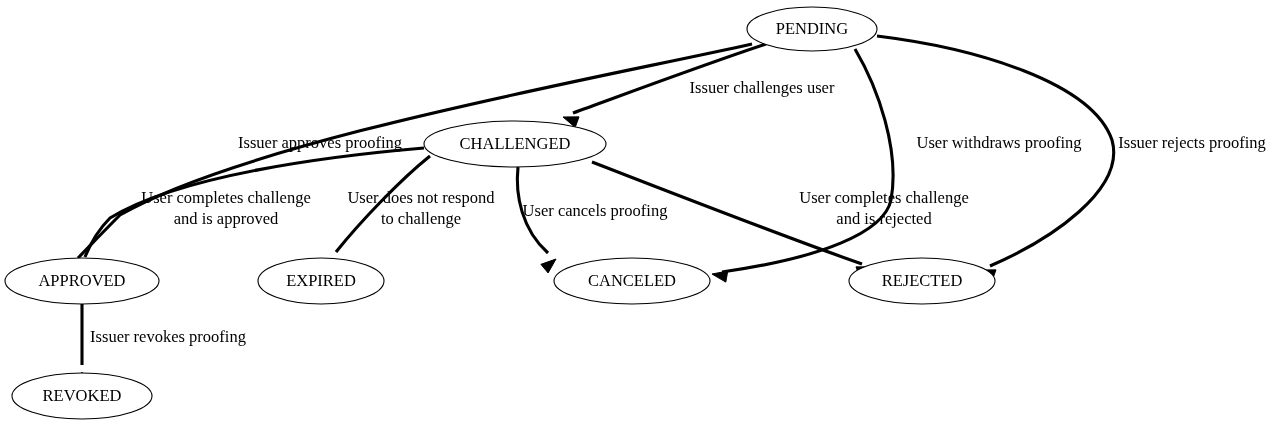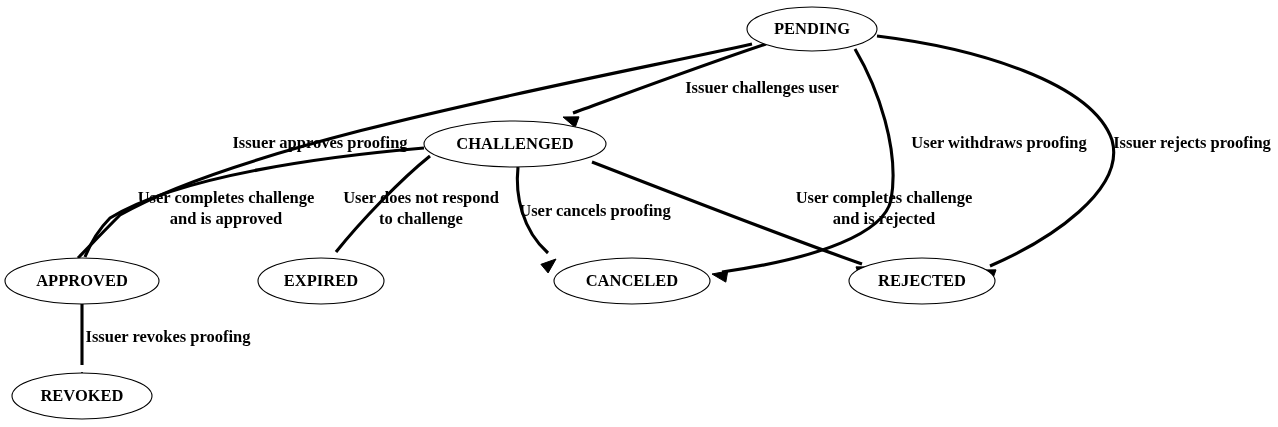--- a/index.html
+++ b/index.html
@@ -10,21 +10,20 @@
   }
   body {
     font-family: "Liberation Serif", "DejaVu Serif", serif;
   }
   #diagram-root {
     position: relative;
     width: 1278px;
     height: 427px;
     background: #ffffff;
     overflow: hidden;
-    font-weight: bold;
   }
   svg#graph {
     display: block;
     width: 1278px;
     height: 427px;
   }
   .node-ellipse {
     fill: #ffffff;
     stroke: #000000;
     stroke-width: 1.1;

